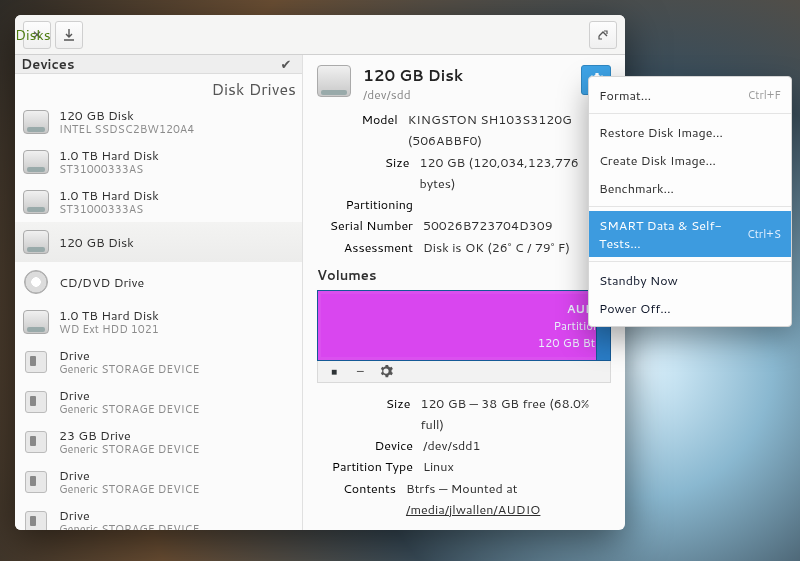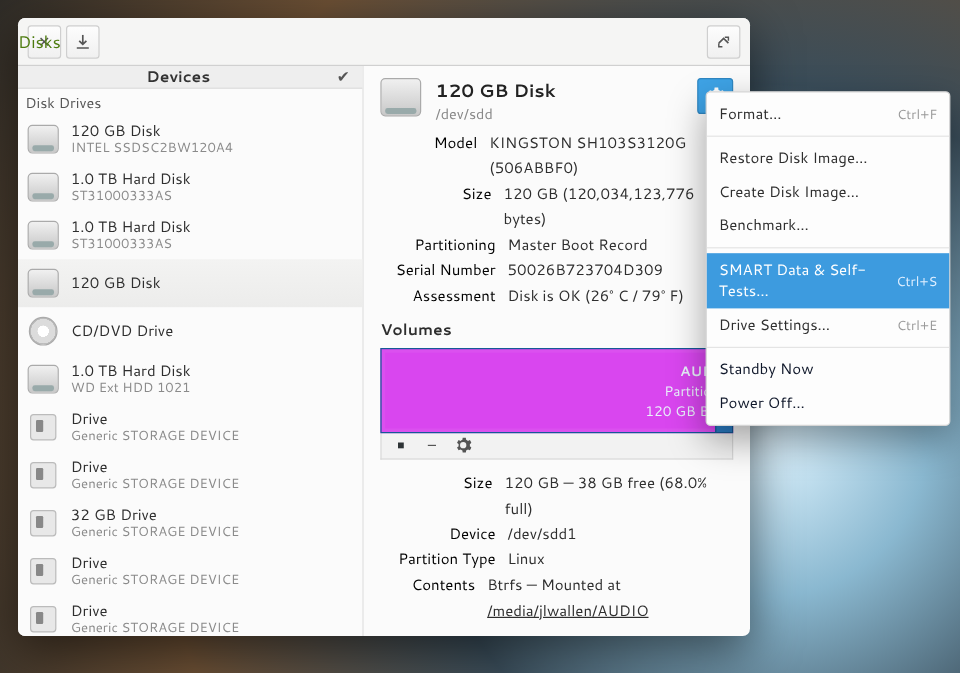--- a/index.html
+++ b/index.html
@@ -33,23 +33,23 @@
   .tb-x::before{content:"✕"; font-size:12px; color:#555;}
   .tb-dl svg, .tb-max svg { display:block; }
   .content { flex:1; display:flex; min-height:0; }
 
   
   .sidebar { width:288px; border-right:1px solid #e0e0e0; display:flex; flex-direction:column; background:#fbfbfb;}
   .sidebar-header {
     height:30px; background:#eeeeee; border-bottom:1px solid #dcdcdc;
     display:flex; align-items:center; padding:0 6px;
   }
-  .sidebar-header-title { flex:1; text-align:center; font-weight:bold; font-size:13px; color:#333;}
+  .sidebar-header-title { flex:1; font-weight:bold; font-size:13px; color:#333;}
   .sidebar-header-check { width:20px; text-align:center; color:#555; }
-  .device-section-label { font-size:12px; color:#555; padding:3px 6px 2px 6px;}
+  .device-section-label { font-size:16px; color:#555; padding:3px 6px 2px 6px;text-align:right;}
   .devices {}
   .device-row {
     display:flex; align-items:center; padding:4px 6px; gap:8px; height:40px;
   }
   .device-row.selected { background:linear-gradient(#f3f3f2,#ececeb); }
   .dev-icon {
     width:30px; height:30px; display:flex; align-items:center; justify-content:center;
   }
   .hdd {
     width:26px; height:24px; border-radius:4px; background:linear-gradient(#f0f0f0,#c8c8c8);
@@ -219,21 +219,21 @@
             <div class="dev-text">
               <div class="dev-title">Drive</div>
               <div class="dev-sub">Generic STORAGE DEVICE</div>
             </div>
           </div>
           <div class="device-row">
             <div class="dev-icon">
               <div class="usb"></div>
             </div>
             <div class="dev-text">
-              <div class="dev-title">32 GB Drive</div>
+              <div class="dev-title">23 GB Drive</div>
               <div class="dev-sub">Generic STORAGE DEVICE</div>
             </div>
           </div>
           <div class="device-row">
             <div class="dev-icon">
               <div class="usb"></div>
             </div>
             <div class="dev-text">
               <div class="dev-title">Drive</div>
               <div class="dev-sub">Generic STORAGE DEVICE</div>
@@ -271,21 +271,20 @@
         <div class="kv">
             <div class="k">Model</div>
             <div class="v">KINGSTON SH103S3120G (506ABBF0)</div>
           </div>
         <div class="kv">
             <div class="k">Size</div>
             <div class="v">120 GB (120,034,123,776 bytes)</div>
           </div>
         <div class="kv">
             <div class="k">Partitioning</div>
-            <div class="v">Master Boot Record</div>
           </div>
         <div class="kv">
             <div class="k">Serial Number</div>
             <div class="v">50026B723704D309</div>
           </div>
         <div class="kv">
             <div class="k">Assessment</div>
             <div class="v">Disk is OK (26° C / 79° F)</div>
           </div>
       </div>
@@ -342,24 +341,20 @@
       <span>Create Disk Image…</span>
     </div>
     <div class="menu-item">
       <span>Benchmark…</span>
     </div>
     <div class="menu-sep"></div>
     <div class="menu-item highlight">
       <span>SMART Data &amp; Self-Tests…</span>
       <span class="accel">Ctrl+S</span>
     </div>
-    <div class="menu-item">
-      <span>Drive Settings…</span>
-      <span class="accel">Ctrl+E</span>
-    </div>
     <div class="menu-sep"></div>
     <div class="menu-item disabled">
       <span>Standby Now</span>
     </div>
     <div class="menu-item disabled">
       <span>Power Off…</span>
     </div>
   </div>
 
 </body></html>

